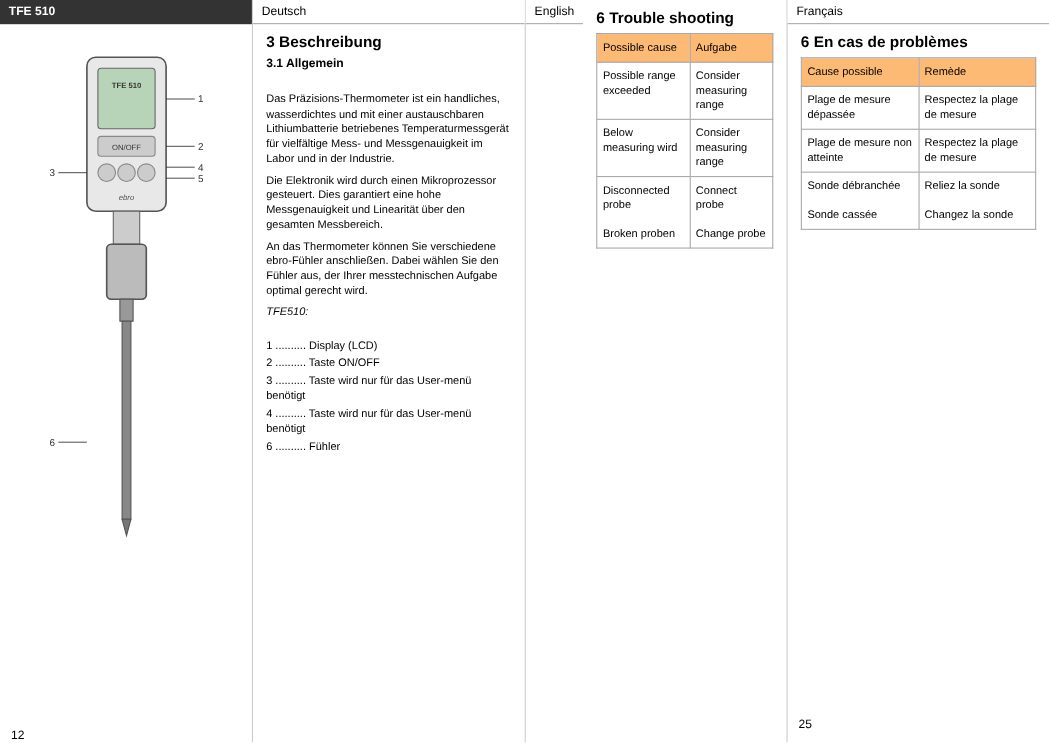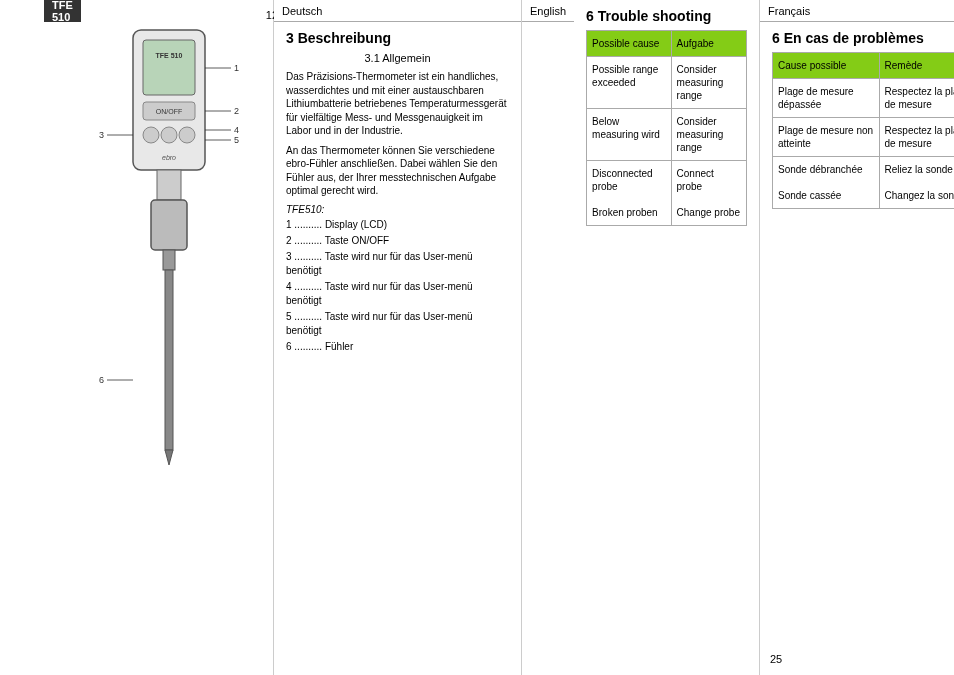--- a/index.html
+++ b/index.html
@@ -18,21 +18,21 @@
       width: 954px;
       height: 675px;
     }
 
     
     .col-1 {
       width: 230px;
       flex-shrink: 0;
       border-right: 1px solid #ccc;
       display: flex;
-      margin-left: 44px;
+      flex-direction: column;
     }
 
     .col-header-dark {
       background: #333;
       color: #fff;
       padding: 4px 8px;
       font-size: 11px;
       font-weight: bold;
       height: 22px;
       display: flex;
@@ -76,35 +76,34 @@
     }
 
     .section-title {
       font-size: 14px;
       font-weight: bold;
       margin-bottom: 6px;
     }
 
     .subsection-title {
       font-size: 11px;
-      font-weight: normal;
-      margin-bottom: 6px;
-      text-align: center;
+      font-weight: bold;
+      margin-bottom: 20px;
     }
 
     .body-text {
       font-size: 10px;
       line-height: 1.35;
       margin-bottom: 6px;
     }
 
     .italic-title {
       font-style: italic;
       font-size: 10px;
-      margin-bottom: 3px;
+      margin-bottom: 19px;
     }
 
     .numbered-list {
       list-style: none;
       font-size: 10px;
       line-height: 1.4;
     }
 
     .numbered-list li {
       margin-bottom: 2px;
@@ -137,28 +136,28 @@
 
     .trouble-table td {
       border: 1px solid #aaa;
       padding: 6px 5px;
       vertical-align: top;
       line-height: 1.3;
     }
 
     .trouble-table .header-row td {
       font-weight: normal;
-      background: #84cc16;
+      background: #fdba74;
     }
 
     .bottom-bar {
       display: flex;
       justify-content: space-between;
       padding: 0 10px;
-      align-items: center;
+      align-items: flex-end;
       height: 30px;
     }
   </style>
 </head>
 <body>
 
 <div class="page-layout">
 
   <div class="col-1">
     <div class="col-header-dark">
@@ -218,28 +217,28 @@
   </div>
 
   <div class="col-2">
     <div class="col-header-light">
       <span>Deutsch</span>
     </div>
     <div class="col-content">
       <div class="section-title">3  Beschreibung</div>
       <div class="subsection-title">3.1 Allgemein</div>
       <p class="body-text">Das Präzisions-Thermometer ist ein handliches, wasserdichtes und mit einer austauschbaren Lithiumbatterie betriebenes Temperaturmessgerät für vielfältige Mess- und Messgenauigkeit im Labor und in der Industrie.</p>
+      <p class="body-text">Die Elektronik wird durch einen Mikroprozessor gesteuert. Dies garantiert eine hohe Messgenauigkeit und Linearität über den gesamten Messbereich.</p>
       <p class="body-text">An das Thermometer können Sie verschiedene ebro-Fühler anschließen. Dabei wählen Sie den Fühler aus, der Ihrer messtechnischen Aufgabe optimal gerecht wird.</p>
       <p class="italic-title">TFE510:</p>
       <ul class="numbered-list">
         <li>1 .......... Display (LCD)</li>
         <li>2 .......... Taste ON/OFF</li>
         <li>3 .......... Taste wird nur für das User-menü benötigt</li>
         <li>4 .......... Taste wird nur für das User-menü benötigt</li>
-        <li>5 .......... Taste wird nur für das User-menü benötigt</li>
         <li>6 .......... Fühler</li>
       </ul>
     </div>
   </div>
 
   <div class="col-3">
     <div class="col-header-light">
       <span>English</span>
     </div>
     <div class="col-content">

